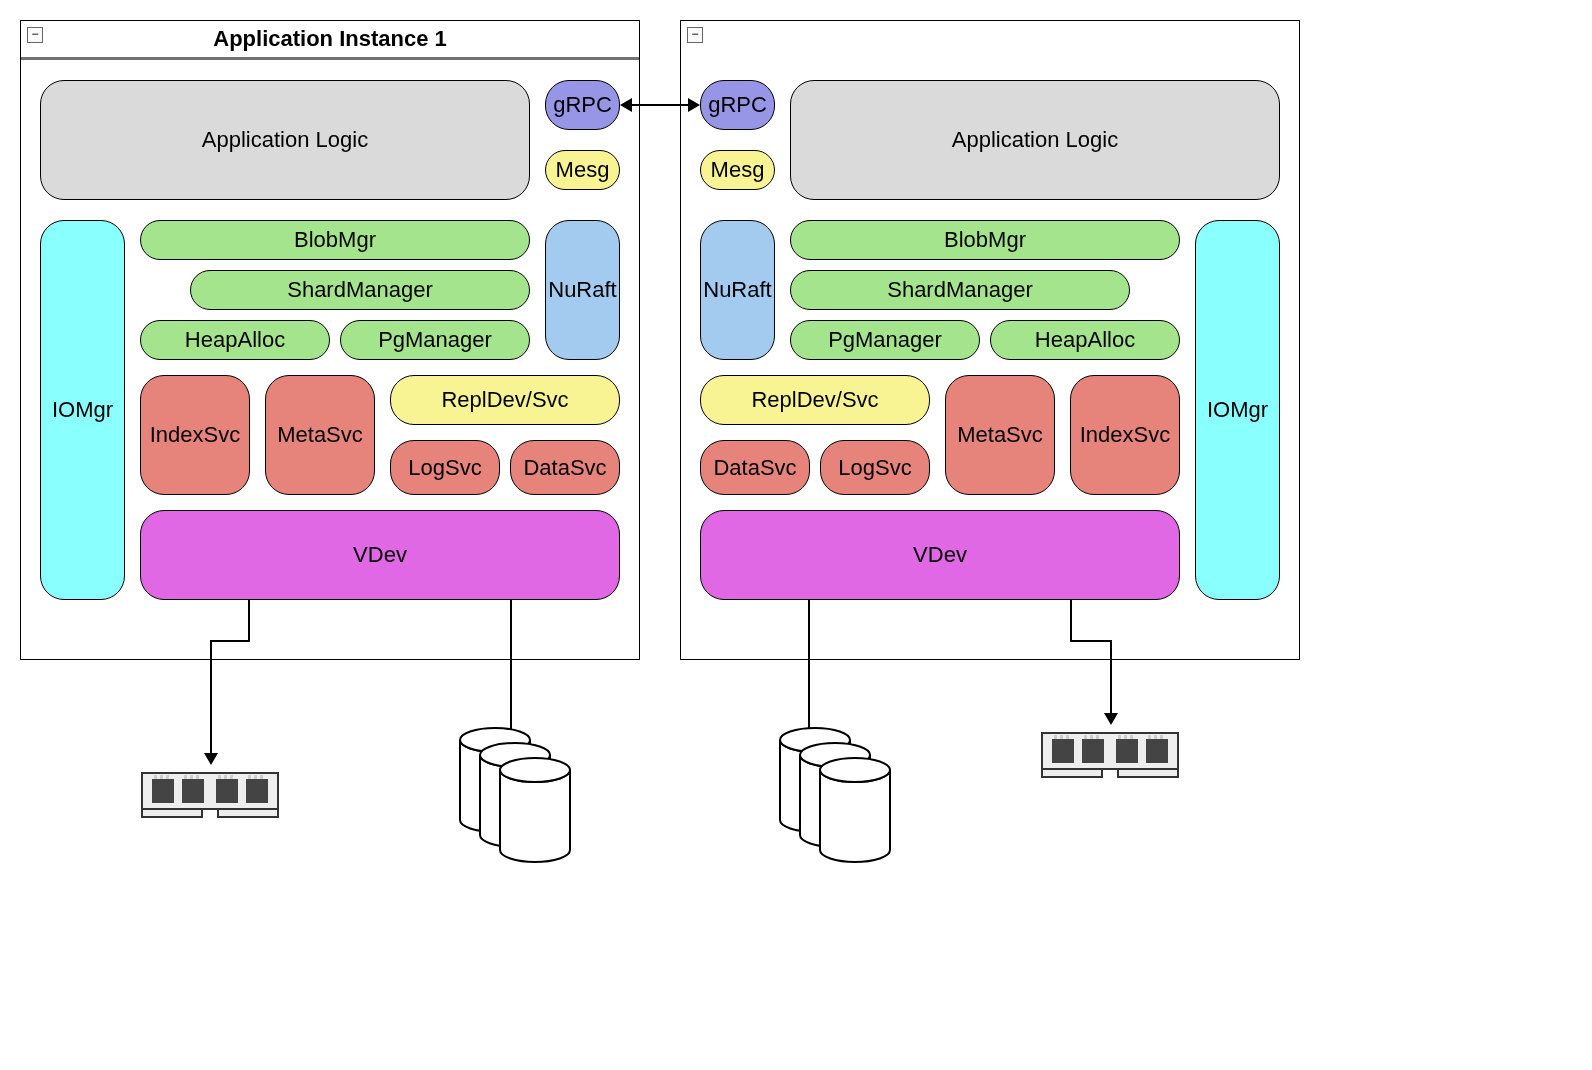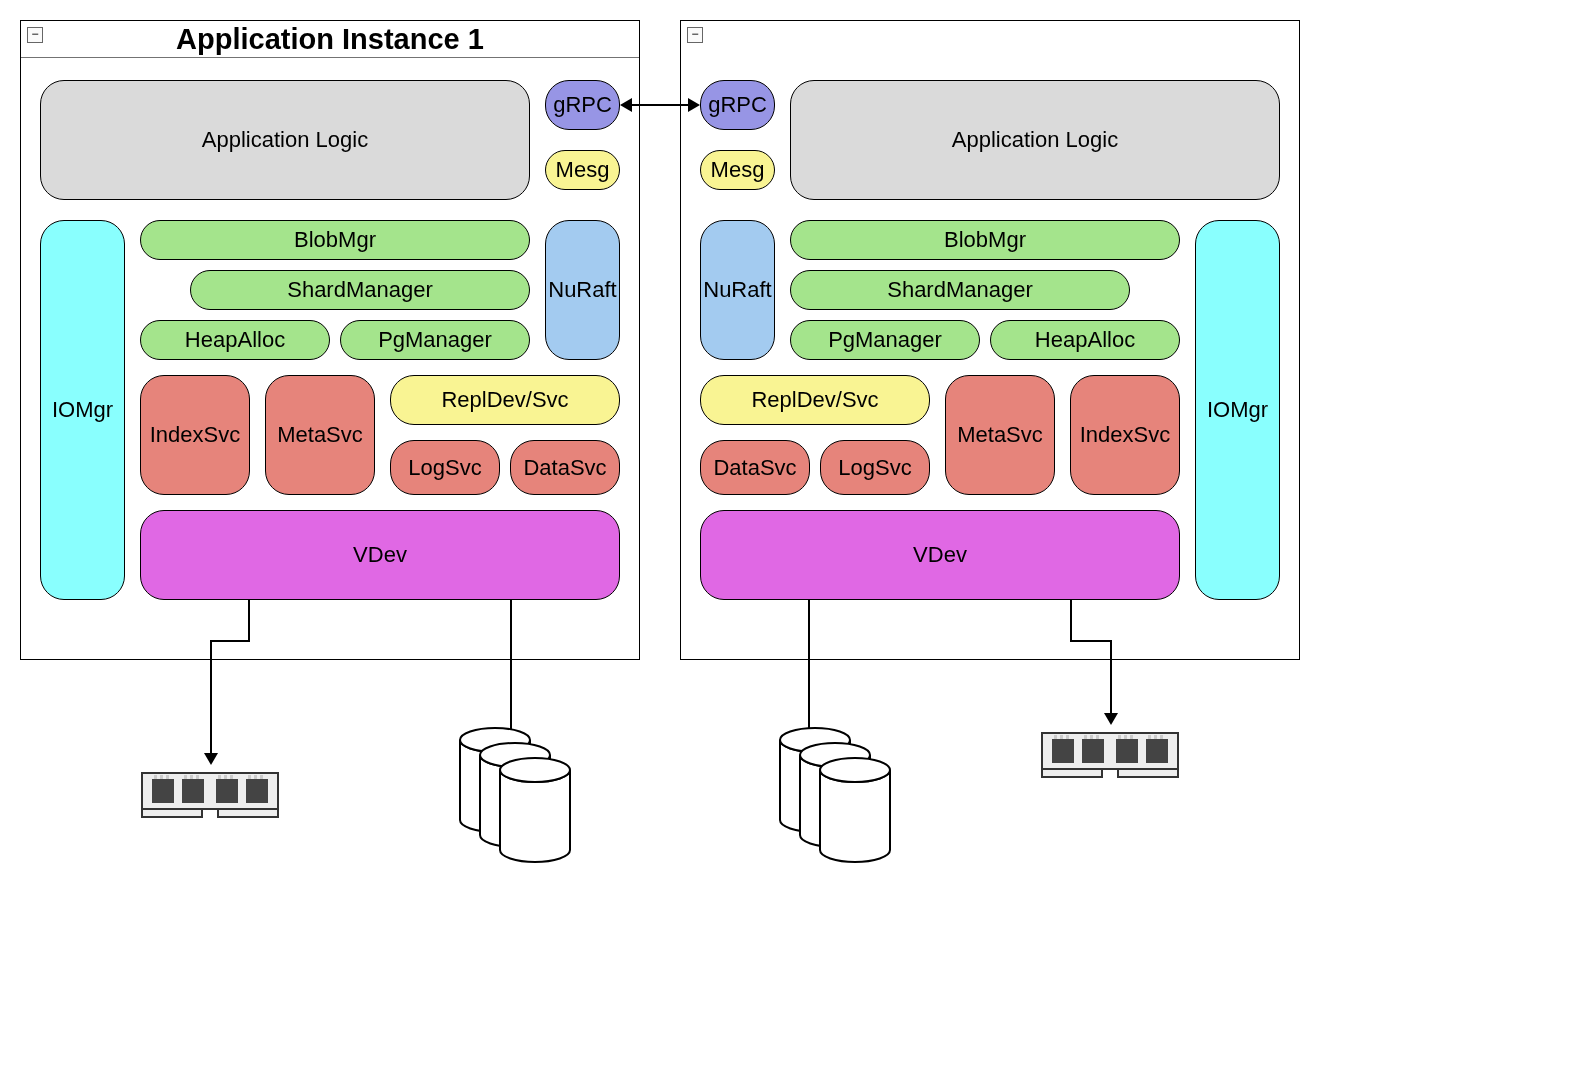--- a/index.html
+++ b/index.html
@@ -24,26 +24,26 @@
     font-size: 22px;
     text-align: center;
   }
   .sharp { border-radius: 0; }
   .title-bar {
     position: absolute;
     left: 0;
     right: 0;
     top: 0;
     height: 36px;
-    border-bottom: 1px solid #737373;
+    border-bottom: 3px solid #737373;
     display: flex;
     align-items: center;
     justify-content: center;
     font-weight: bold;
-    font-size: 29px;
+    font-size: 22px;
   }
   .collapse {
     position: absolute;
     left: 6px;
     top: 6px;
     width: 14px;
     height: 14px;
     border: 1px solid #666;
     background: #fafafa;
     font-size: 12px;

